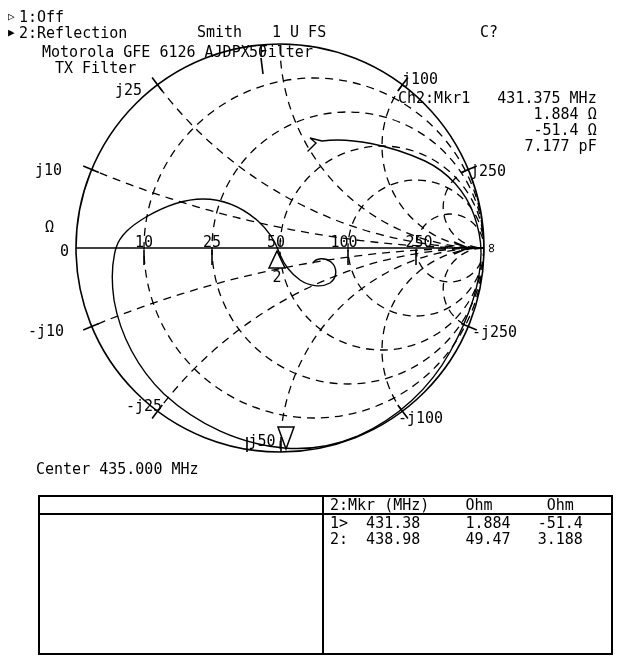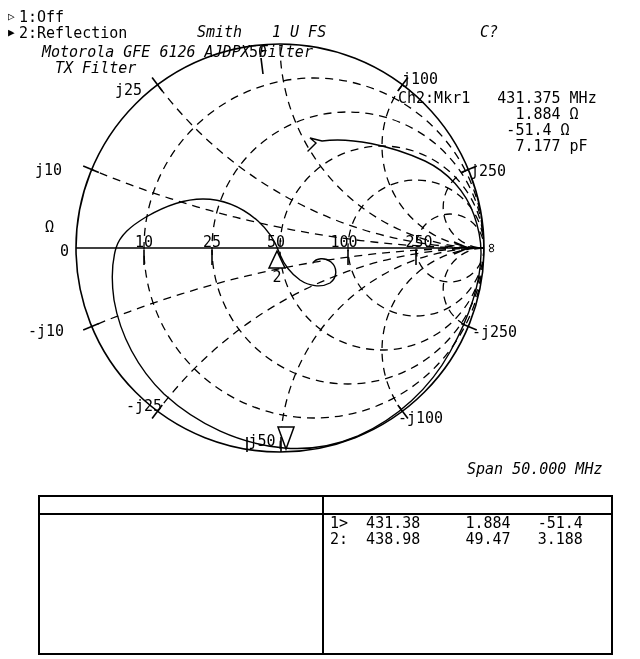--- a/index.html
+++ b/index.html
@@ -1,25 +1,25 @@
 <!DOCTYPE html>
 <html><head>
 <meta charset="utf-8">
 <style>
   html,body{margin:0;padding:0;background:#e8e8e8;}
   .screen{
     position:relative;width:640px;height:659px;background:#ffffff;color:#000;
     font-family:"DejaVu Sans Mono","Liberation Mono",monospace;
     font-size:15px;line-height:16px;overflow:hidden;
   }
-  .abs{position:absolute;white-space:pre;font-style:italic;}
+  .abs{position:absolute;white-space:pre;}
   .statusline{position:absolute;left:8px;display:flex;align-items:flex-start;}
   .mk-icon{width:11px;font-size:11px;line-height:16px;display:inline-block;}
   pre.block{margin:0;font:inherit;white-space:pre;position:absolute;}
-  .readout{line-height:18px;}
+  .readout{line-height:18px;text-align:right;}
   .tbl-outer{position:absolute;left:38px;top:495px;width:575px;height:160px;border:2px solid #000;box-sizing:border-box;}
   .tbl-divider{position:absolute;left:322px;top:495px;width:2px;height:160px;background:#000;}
   .tbl-headline{position:absolute;left:38px;top:513px;width:575px;height:2px;background:#000;}
   .rows{line-height:18px;}
   svg{position:absolute;left:0;top:0;}
 </style>
 </head>
 <body>
 
 <div class="screen">
@@ -104,21 +104,22 @@
   <span class="abs" style="left:480px;top:24px;">C?</span>
 
   <span class="abs" style="left:42px;top:44px;">Motorola GFE 6126 AJDPX Filter</span>
   <span class="abs" style="left:55px;top:60px;">TX Filter</span>
 
   <pre class="block readout" style="left:398px;top:90px;">Ch2:Mkr1   431.375 MHz
              1.884 Ω
             -51.4 Ω
              7.177 pF</pre>
 
-  <span class="abs" style="left:467px;top:461px;">Span 50.000 MHz</span>
+  <span class="abs" style="left:36px;top:461px;">Center 435.000 MHz</span>
 
   <div class="tbl-outer"></div>
   <div class="tbl-divider"></div>
   <div class="tbl-headline"></div>
+  <span class="abs" style="left:330px;top:497px;">2:Mkr (MHz)    Ohm      Ohm</span>
   <pre class="block rows" id="t2rows" style="left:330px;top:515px;">1&gt;  431.38     1.884   -51.4
 2:  438.98     49.47   3.188</pre>
 
 </div>
 
 </body></html>

